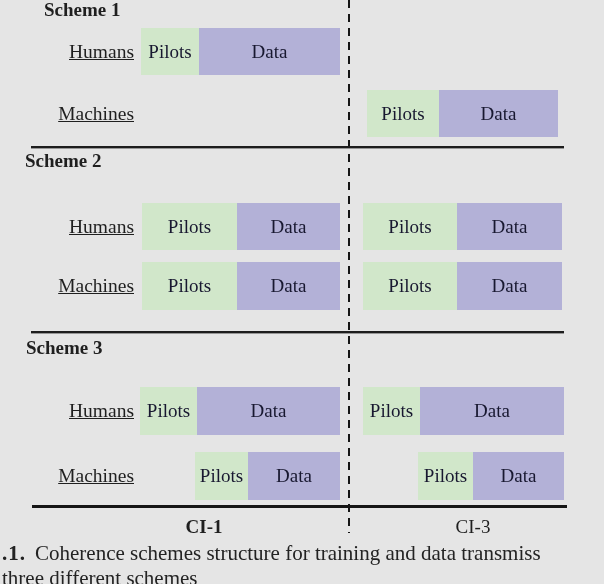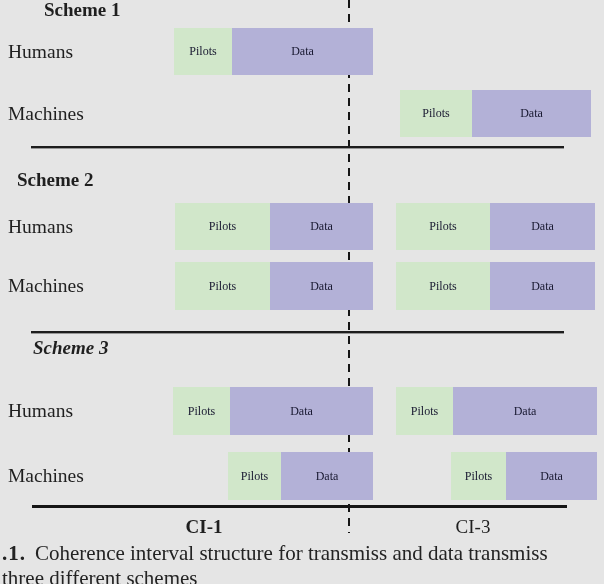--- a/index.html
+++ b/index.html
@@ -16,34 +16,34 @@
     position: absolute;
     font-weight: bold;
     font-size: 19px;
     line-height: 20px;
     white-space: nowrap;
   }
   .row-label {
     position: absolute;
     left: 8px;
     width: 126px;
-    text-align: left;
+    text-align: right;
     font-size: 19.5px;
     line-height: 22px;
     white-space: nowrap;
+    text-decoration: underline;
   }
   .segment {
     position: absolute;
     display: flex;
     align-items: center;
     justify-content: center;
-    font-size: 12px;
+    font-size: 19px;
     color: #181830;
     white-space: nowrap;
-    margin-left: 33px;
   }
   .separator {
     position: absolute;
     left: 31px;
     width: 533px;
     height: 4px;
     background: linear-gradient(to bottom, #1d1d1d 0, #1d1d1d 2px, #969696 2px, #969696 3px, transparent 3px);
   }
   .baseline {
     position: absolute;
@@ -90,43 +90,43 @@
   <div class="baseline"></div>
   <div id="generated">
       <div class="scheme-label" style="left: 44px; top: 0px;">Scheme 1</div>
       <div class="row-label" style="top: 41px;">Humans</div>
       <div class="segment" style="left: 141px; top: 28px; width: 58px; height: 47px; background: rgb(209, 231, 202);">Pilots</div>
       <div class="segment" style="left: 199px; top: 28px; width: 141px; height: 47px; background: rgb(179, 177, 215);">Data</div>
       <div class="row-label" style="top: 103px;">Machines</div>
       <div class="segment" style="left: 367px; top: 90px; width: 72px; height: 47px; background: rgb(209, 231, 202);">Pilots</div>
       <div class="segment" style="left: 439px; top: 90px; width: 119px; height: 47px; background: rgb(179, 177, 215);">Data</div>
       <div class="separator" style="top: 146px;"></div>
-      <div class="scheme-label" style="left: 17px; top: 151px; margin-top: 19px;">Scheme 2</div>
+      <div class="scheme-label" style="left: 25px; top: 151px;">Scheme 2</div>
       <div class="row-label" style="top: 216px;">Humans</div>
       <div class="segment" style="left: 142px; top: 203px; width: 95px; height: 47px; background: rgb(209, 231, 202);">Pilots</div>
       <div class="segment" style="left: 237px; top: 203px; width: 103px; height: 47px; background: rgb(179, 177, 215);">Data</div>
       <div class="segment" style="left: 363px; top: 203px; width: 94px; height: 47px; background: rgb(209, 231, 202);">Pilots</div>
       <div class="segment" style="left: 457px; top: 203px; width: 105px; height: 47px; background: rgb(179, 177, 215);">Data</div>
       <div class="row-label" style="top: 275px;">Machines</div>
       <div class="segment" style="left: 142px; top: 262px; width: 95px; height: 48px; background: rgb(209, 231, 202);">Pilots</div>
       <div class="segment" style="left: 237px; top: 262px; width: 103px; height: 48px; background: rgb(179, 177, 215);">Data</div>
       <div class="segment" style="left: 363px; top: 262px; width: 94px; height: 48px; background: rgb(209, 231, 202);">Pilots</div>
       <div class="segment" style="left: 457px; top: 262px; width: 105px; height: 48px; background: rgb(179, 177, 215);">Data</div>
       <div class="separator" style="top: 331px;"></div>
-      <div class="scheme-label" style="left: 33px; top: 338px; font-style: italic;">Scheme 3</div>
+      <div class="scheme-label" style="left: 26px; top: 338px;">Scheme 3</div>
       <div class="row-label" style="top: 400px;">Humans</div>
       <div class="segment" style="left: 140px; top: 387px; width: 57px; height: 48px; background: rgb(209, 231, 202);">Pilots</div>
       <div class="segment" style="left: 197px; top: 387px; width: 143px; height: 48px; background: rgb(179, 177, 215);">Data</div>
       <div class="segment" style="left: 363px; top: 387px; width: 57px; height: 48px; background: rgb(209, 231, 202);">Pilots</div>
       <div class="segment" style="left: 420px; top: 387px; width: 144px; height: 48px; background: rgb(179, 177, 215);">Data</div>
       <div class="row-label" style="top: 465px;">Machines</div>
       <div class="segment" style="left: 195px; top: 452px; width: 53px; height: 48px; background: rgb(209, 231, 202);">Pilots</div>
       <div class="segment" style="left: 248px; top: 452px; width: 92px; height: 48px; background: rgb(179, 177, 215);">Data</div>
       <div class="segment" style="left: 418px; top: 452px; width: 55px; height: 48px; background: rgb(209, 231, 202);">Pilots</div>
       <div class="segment" style="left: 473px; top: 452px; width: 91px; height: 48px; background: rgb(179, 177, 215);">Data</div>
       <div class="ci-label" style="left: 204px; font-weight: bold;">CI-1</div>
       <div class="ci-label" style="left: 473px;">CI-3</div>
     </div>
   <div class="caption-line" id="caption-line-1">
-    <span class="caption-prefix">.1.</span><span>Coherence interval structure for transmiss and data transmiss</span>
+    <span class="caption-prefix">.1.</span><span>Coherence schemes structure for training and data transmiss</span>
   </div>
   <div class="caption-line" id="caption-line-2">three different schemes</div>
 </div>
 
 </body></html>

